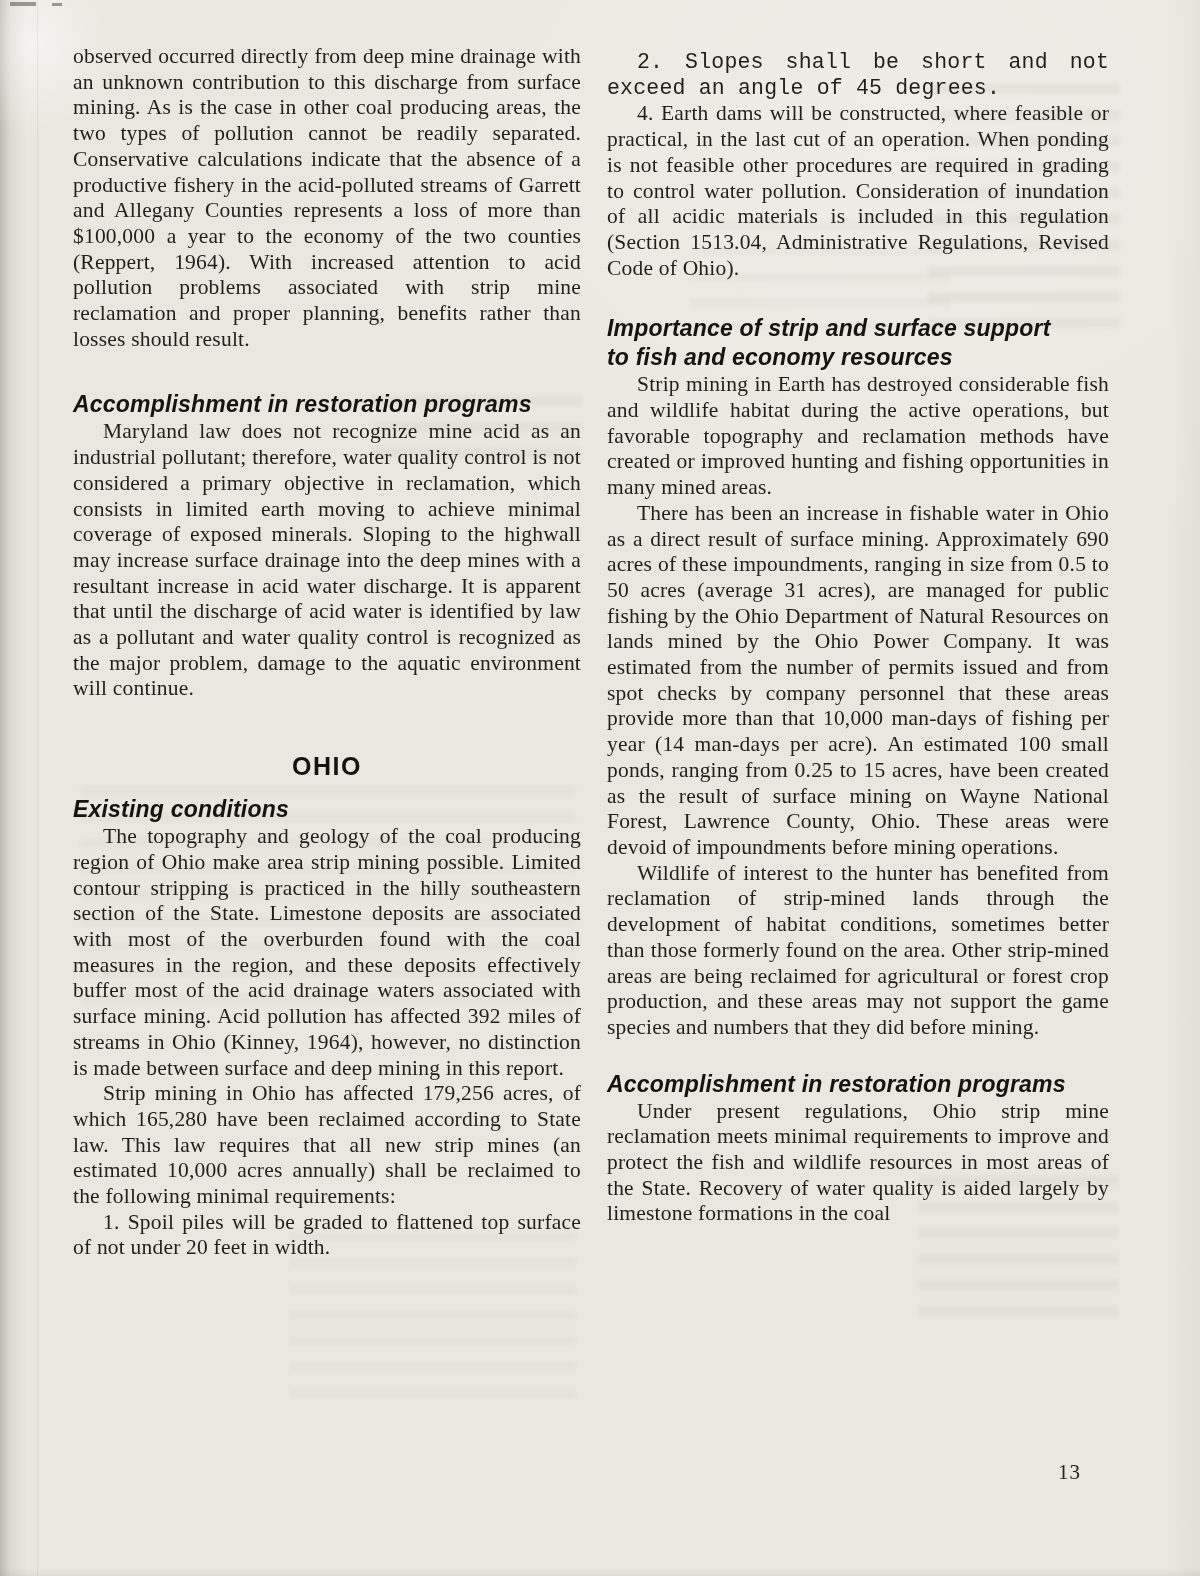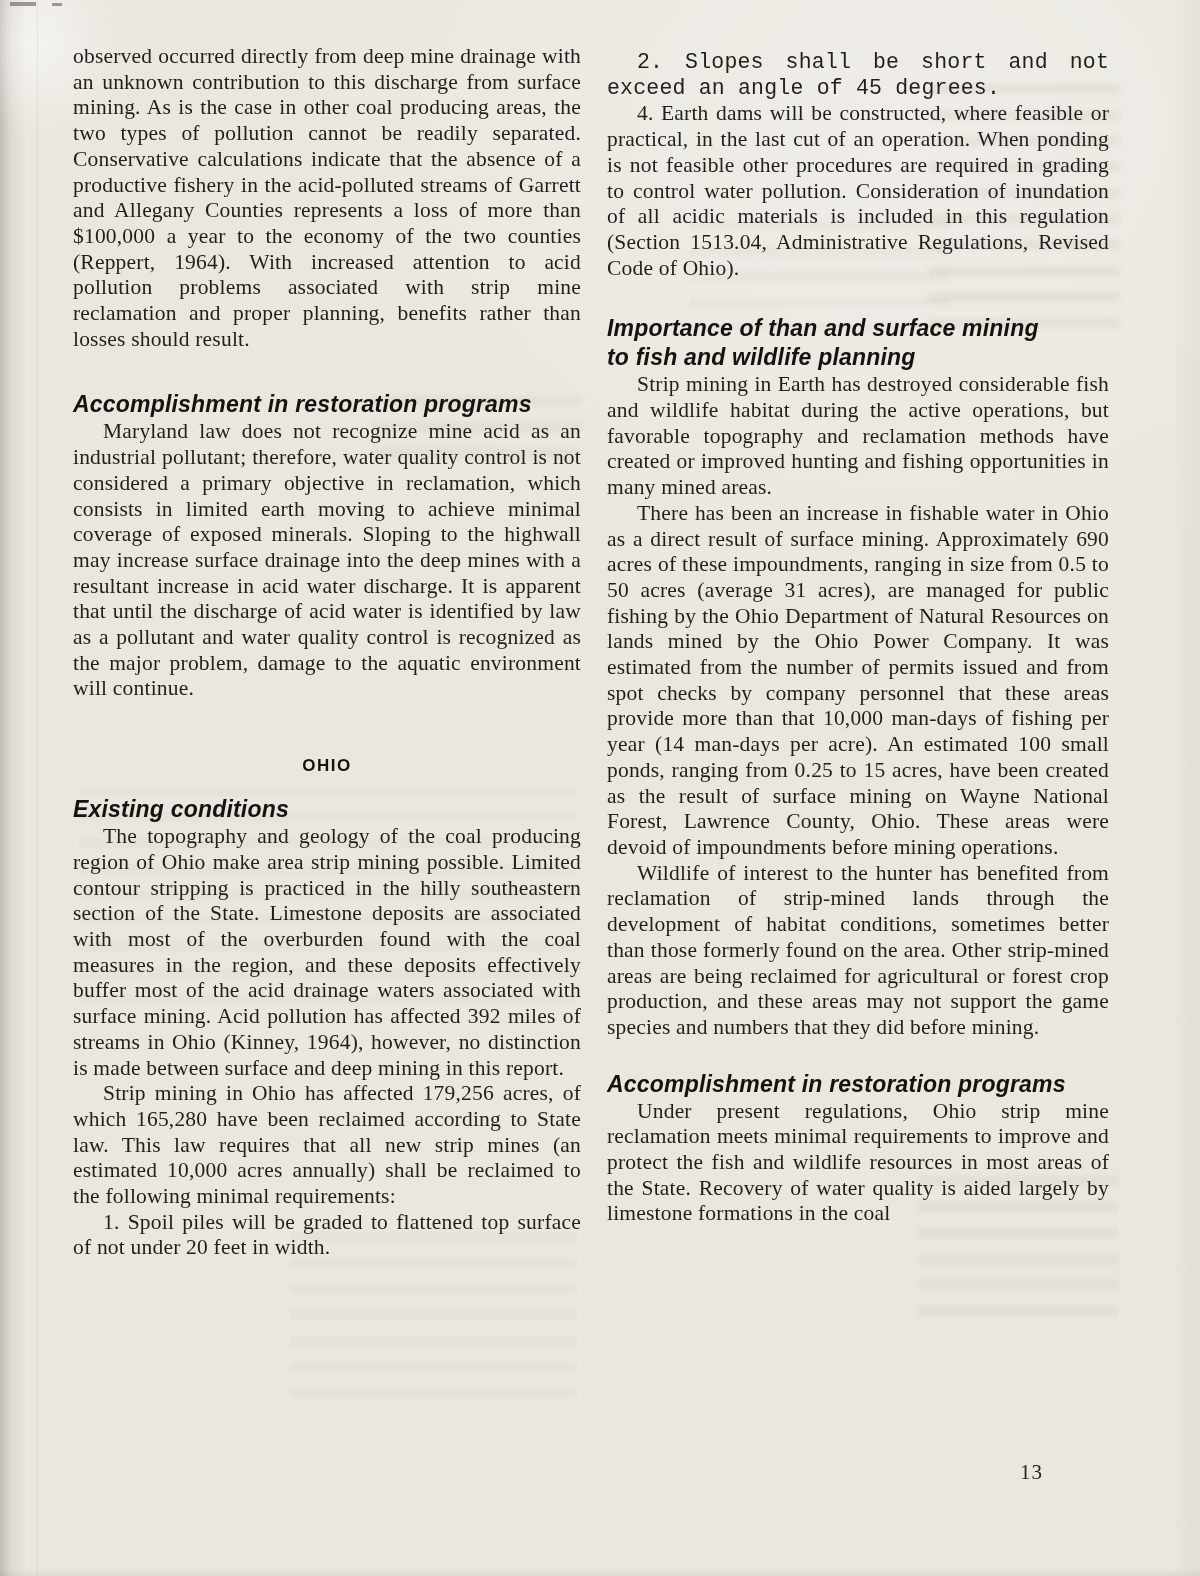--- a/index.html
+++ b/index.html
@@ -40,32 +40,32 @@
     font-family:"Liberation Sans","DejaVu Sans",sans-serif;
     font-style:italic; font-weight:700;
     font-size:23px; line-height:29px;
     text-align:left; text-indent:0;
     color:#151310;
     margin:0;
   }
   .subheading .line { display:block; }
   .center-heading {
     font-family:"Liberation Sans","DejaVu Sans",sans-serif;
-    font-weight:700; font-size:17px; line-height:28px;
+    font-weight:700; font-size:25px; line-height:28px;
     text-align:center; letter-spacing:1.5px;
     text-indent:0; color:#151310; margin:0;
   }
   .mt-heading1 { margin-top:38px; }
   .mt-para    { margin-top:7px; }
   .mt-ohio    { margin-top:50px; }
   .mt-sub     { margin-top:15px; }
   .mt-h3      { margin-top:33px; }
   .mt-h4      { margin-top:29px; }
   .page-number {
-    position:absolute; left:1020px; top:1460px;
+    position:absolute; left:1058px; top:1460px;
     font-size:21px; letter-spacing:1px; color:#26241f;
   }
   
   .bleed {
     position:absolute;
     background:repeating-linear-gradient(180deg,
       rgba(115,108,95,0.13) 0px, rgba(115,108,95,0.13) 10px,
       rgba(115,108,95,0.0) 10px, rgba(115,108,95,0.0) 26px);
     filter:blur(2px);
     pointer-events:none;
@@ -115,22 +115,22 @@
     <p class="list-item">1. Spoil piles will be graded to flattened top surface of not under 20 feet in width.</p>
   </div>
 
   <div class="col col-right">
     <p class="list-item" style="margin-top:6px;font-family:Liberation Mono, monospace;">2. Slopes shall be short and not exceed an angle of 45 degrees.</p>
 
 
     <p class="list-item">4. Earth dams will be constructed, where feasible or practical, in the last cut of an operation. When ponding is not feasible other procedures are required in grading to control water pollution. Consideration of inundation of all acidic materials is included in this regulation (Section 1513.04, Administrative Regulations, Revised Code of Ohio).</p>
 
     <h3 class="subheading mt-h3">
-      <span class="line">Importance of than and surface mining</span>
-      <span class="line">to fish and wildlife planning</span>
+      <span class="line">Importance of strip and surface support</span>
+      <span class="line">to fish and economy resources</span>
     </h3>
 
     <p class="mt-para">Strip mining in Earth has destroyed considerable fish and wildlife habitat during the active operations, but favorable topography and reclamation methods have created or improved hunting and fishing opportunities in many mined areas.</p>
 
     <p>There has been an increase in fishable water in Ohio as a direct result of surface mining. Approximately 690 acres of these impoundments, ranging in size from 0.5 to 50 acres (average 31 acres), are managed for public fishing by the Ohio Department of Natural Resources on lands mined by the Ohio Power Company. It was estimated from the number of permits issued and from spot checks by company personnel that these areas provide more than that 10,000 man-days of fishing per year (14 man-days per acre). An estimated 100 small ponds, ranging from 0.25 to 15 acres, have been created as the result of surface mining on Wayne National Forest, Lawrence County, Ohio. These areas were devoid of impoundments before mining operations.</p>
 
     <p>Wildlife of interest to the hunter has benefited from reclamation of strip-mined lands through the development of habitat conditions, sometimes better than those formerly found on the area. Other strip-mined areas are being reclaimed for agricultural or forest crop production, and these areas may not support the game species and numbers that they did before mining.</p>
 
     <h3 class="subheading mt-h4">Accomplishment in restoration programs</h3>
 

